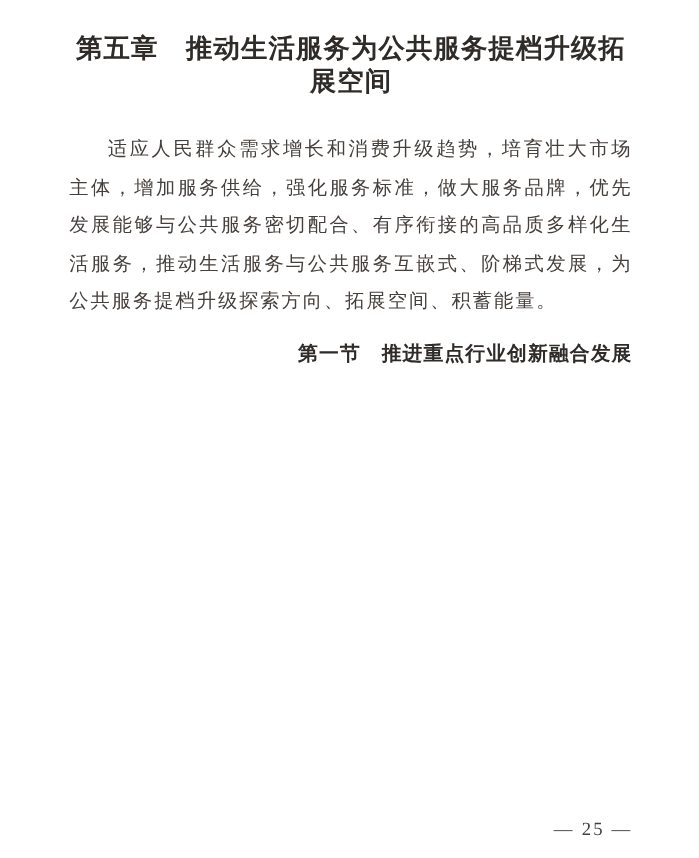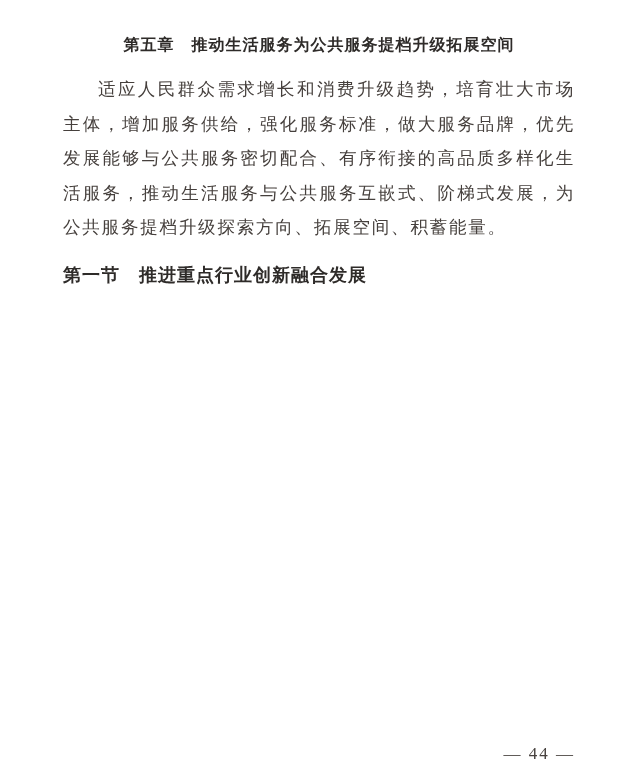--- a/index.html
+++ b/index.html
@@ -15,41 +15,41 @@
     box-sizing: border-box;
     padding: 26px 60px 0 63px;
     overflow: hidden;
     font-family: "Liberation Serif", "DejaVu Serif", serif;
   }
   .chapter-title {
     margin: 4px 0 0 0;
     text-align: center;
     font-family: "Liberation Sans", "DejaVu Sans", sans-serif;
     font-weight: bold;
-    font-size: 16px;
+    font-size: 24px;
     line-height: 30px;
     letter-spacing: 1px;
     color: var(--heading, #2e2b29);
   }
   .para {
     margin: 0;
     text-indent: 2em;
     text-align: justify;
     text-justify: inter-character;
     font-size: 17.5px;
     line-height: 34.6px;
     letter-spacing: 1.8px;
     color: var(--body, #46403d);
   }
   .intro-para {
-    margin-top: 12px;
+    margin-top: 28px;
   }
   .section-title {
     margin: 13px 0 12px 0;
-    text-align: left;
+    text-align: right;
     font-family: "Liberation Sans", "DejaVu Sans", sans-serif;
     font-weight: bold;
     font-size: 18px;
     line-height: 34px;
     letter-spacing: 1px;
     color: var(--heading, #2e2b29);
   }
   .page-footer {
     position: absolute;
     right: 60px;
@@ -64,14 +64,14 @@
 
 <div class="page" style="--bg: #ffffff; --heading: #2e2b29; --body: #46403d;">
   <h1 class="chapter-title">第五章　推动生活服务为公共服务提档升级拓展空间</h1>
 
   <p class="para intro-para">适应人民群众需求增长和消费升级趋势，培育壮大市场主体，增加服务供给，强化服务标准，做大服务品牌，优先发展能够与公共服务密切配合、有序衔接的高品质多样化生活服务，推动生活服务与公共服务互嵌式、阶梯式发展，为公共服务提档升级探索方向、拓展空间、积蓄能量。</p>
 
   <h2 class="section-title">第一节　推进重点行业创新融合发展</h2>
 
 
 
-  <div class="page-footer">— 44 —</div>
+  <div class="page-footer">— 25 —</div>
 </div>
 
 </body></html>

